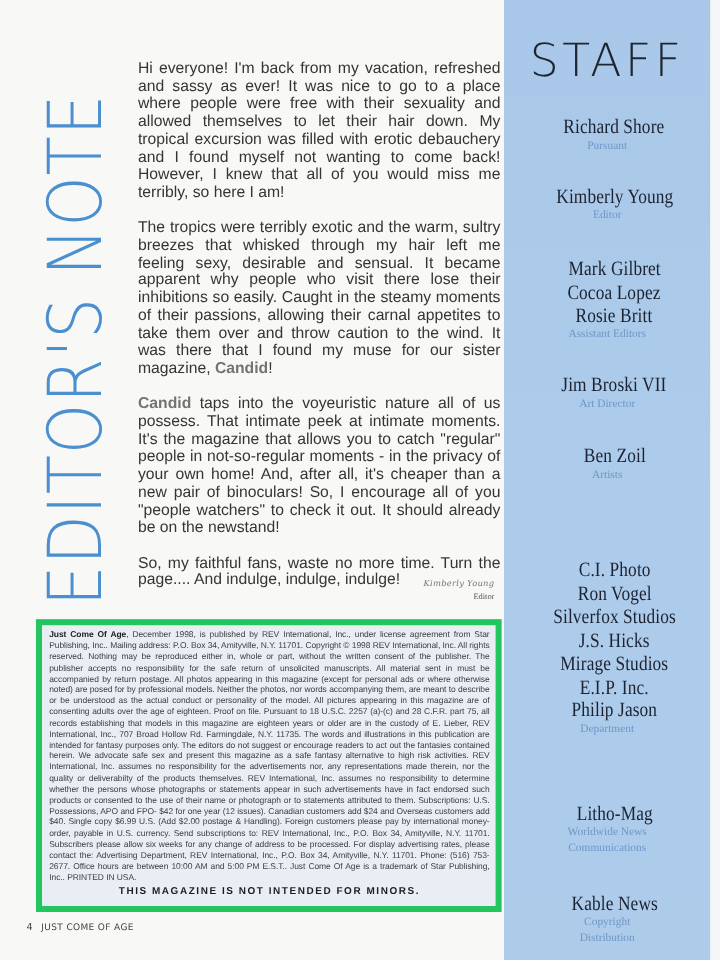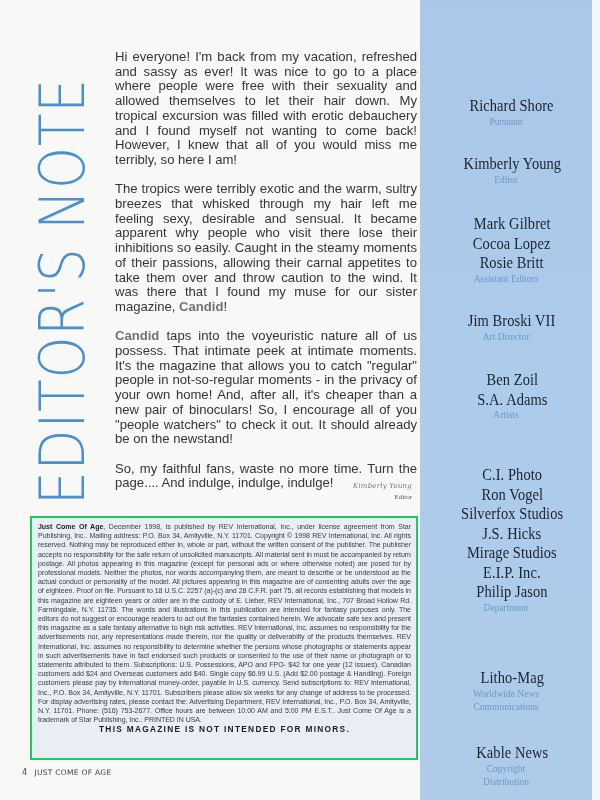--- a/index.html
+++ b/index.html
@@ -35,21 +35,21 @@
     .body-col p { margin-bottom: 14.7px; }
     .body-col b { color: #737373; font-weight: bold; }
 
     .signature { position: absolute; left: 352px; top: 482px; width: 60px; text-align: right; }
     .sig-name { font-family: "DejaVu Serif", serif; font-style: italic; font-size: 7px; color: #777; letter-spacing: 0.2px; }
     .sig-title { font-family: "Liberation Serif", serif; font-size: 7px; color: #555; margin-top: 3px; }
 
     
     .legal {
       position: absolute; left: 30px; top: 516px; width: 388px; height: 244px;
-      background: #e9eef4; border: 2px solid #22c55e;
+      background: #e9eef4; border: 5px solid #22c55e;
       padding: 4px 5px 3px 6px;
       font-family: "Liberation Sans", sans-serif;
       font-size: 7.05px; line-height: 9.2px; color: #3b3e44;
       text-align: justify;
       letter-spacing: -0.05px;
     }
     .legal b { color: #1b1d20; }
     .legal .warn { display: block; text-align: center; font-weight: bold; font-size: 8.3px; letter-spacing: 1.3px; color: #1b1d20; margin-top: 1px; }
 
     .folio { position: absolute; left: 22px; top: 768px; font-size: 8px; color: #444; font-family: "DejaVu Sans", sans-serif; letter-spacing: 0.3px; }
@@ -100,20 +100,21 @@
   <div class="legal">
     <b>Just Come Of Age</b><span>, December 1998, is published by REV International, Inc., under license agreement from Star Publishing, Inc.. Mailing address: P.O. Box 34, Amityville, N.Y. 11701. Copyright © 1998 REV International, Inc. All rights reserved. Nothing may be reproduced either in, whole or part, without the written consent of the publisher. The publisher accepts no responsibility for the safe return of unsolicited manuscripts. All material sent in must be accompanied by return postage. All photos appearing in this magazine (except for personal ads or where otherwise noted) are posed for by professional models. Neither the photos, nor words accompanying them, are meant to describe or be understood as the actual conduct or personality of the model. All pictures appearing in this magazine are of consenting adults over the age of eighteen. Proof on file. Pursuant to 18 U.S.C. 2257 (a)-(c) and 28 C.F.R. part 75, all records establishing that models in this magazine are eighteen years or older are in the custody of E. Lieber, REV International, Inc., 707 Broad Hollow Rd. Farmingdale, N.Y. 11735. The words and illustrations in this publication are intended for fantasy purposes only. The editors do not suggest or encourage readers to act out the fantasies contained herein. We advocate safe sex and present this magazine as a safe fantasy alternative to high risk activities. REV International, Inc. assumes no responsibility for the advertisements nor, any representations made therein, nor the quality or deliverabilty of the products themselves. REV International, Inc. assumes no responsibility to determine whether the persons whose photographs or statements appear in such advertisements have in fact endorsed such products or consented to the use of their name or photograph or to statements attributed to them. Subscriptions: U.S. Possessions, APO and FPO- $42 for one year (12 issues). Canadian customers add $24 and Overseas customers add $40. Single copy $6.99 U.S. (Add $2.00 postage &amp; Handling). Foreign customers please pay by international money-order, payable in U.S. currency. Send subscriptions to: REV International, Inc., P.O. Box 34, Amityville, N.Y. 11701. Subscribers please allow six weeks for any change of address to be processed. For display advertising rates, please contact the: Advertising Department, REV International, Inc., P.O. Box 34, Amityville, N.Y. 11701. Phone: (516) 753-2677. Office hours are between 10:00 AM and 5:00 PM E.S.T.. Just Come Of Age is a trademark of Star Publishing, Inc.. PRINTED IN USA.</span>
     <span class="warn">THIS MAGAZINE IS NOT INTENDED FOR MINORS.</span>
   </div>
 
   <div class="folio">
     <span class="num">4</span><span class="mag">JUST COME OF AGE</span>
   </div>
 
   <div class="sidebar">
+    <div class="staff-heading">STAFF</div>
 
     <div class="group" style="top:96px">
       <div class="name"><span>Richard Shore</span></div>
       <div class="role">Pursuant</div>
     </div>
 
     <div class="group" style="top:154px">
       <div class="name"><span>Kimberly Young</span></div>
       <div class="role">Editor</div>
     </div>
@@ -125,21 +126,20 @@
       <div class="role">Assistant Editors</div>
     </div>
 
     <div class="group" style="top:311px">
       <div class="name"><span>Jim Broski VII</span></div>
       <div class="role">Art Director</div>
     </div>
 
     <div class="group" style="top:370px">
       <div class="name"><span>Ben Zoil</span></div>
-      <div class="name"><span>S.A. Adams</span></div>
       <div class="role">Artists</div>
     </div>
 
     <div class="group" style="top:465px">
       <div class="name"><span>C.I. Photo</span></div>
       <div class="name"><span>Ron Vogel</span></div>
       <div class="name"><span>Silverfox Studios</span></div>
       <div class="name"><span>J.S. Hicks</span></div>
       <div class="name"><span>Mirage Studios</span></div>
       <div class="name"><span>E.I.P. Inc.</span></div>

